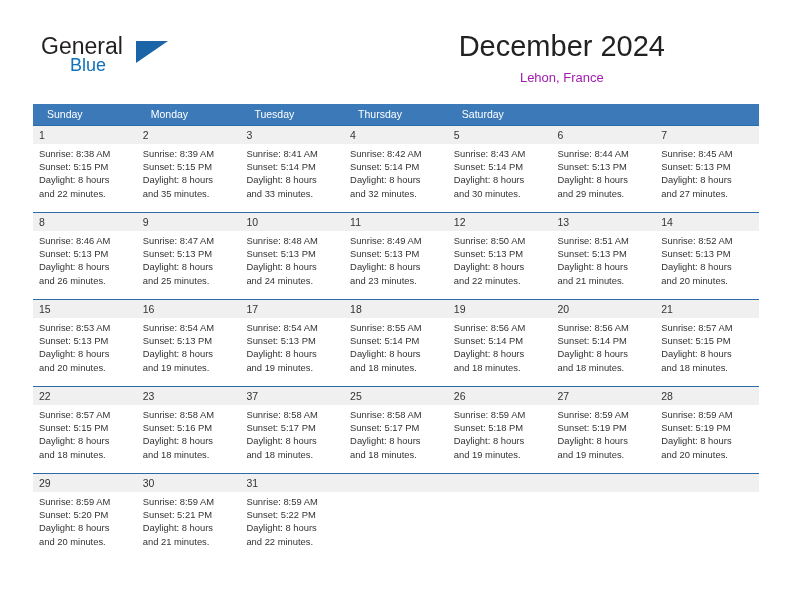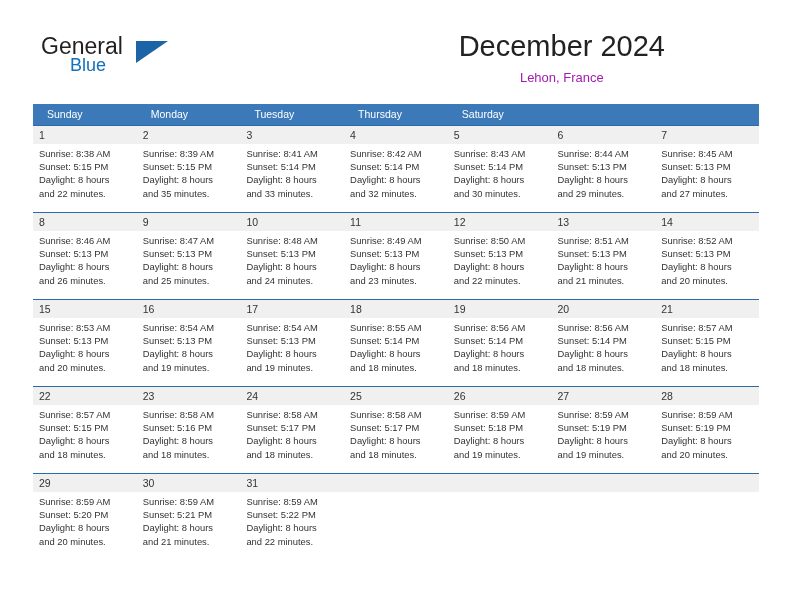--- a/index.html
+++ b/index.html
@@ -386,21 +386,21 @@
           <div class="day-cell">
             <div class="day-number">23</div>
             <div class="day-info">
               <div>Sunrise: 8:58 AM</div>
               <div>Sunset: 5:16 PM</div>
               <div>Daylight: 8 hours</div>
               <div>and 18 minutes.</div>
             </div>
           </div>
           <div class="day-cell">
-            <div class="day-number">24</div>
+            <div class="day-number">37</div>
             <div class="day-info">
               <div>Sunrise: 8:58 AM</div>
               <div>Sunset: 5:17 PM</div>
               <div>Daylight: 8 hours</div>
               <div>and 18 minutes.</div>
             </div>
           </div>
           <div class="day-cell">
             <div class="day-number">25</div>
             <div class="day-info">

